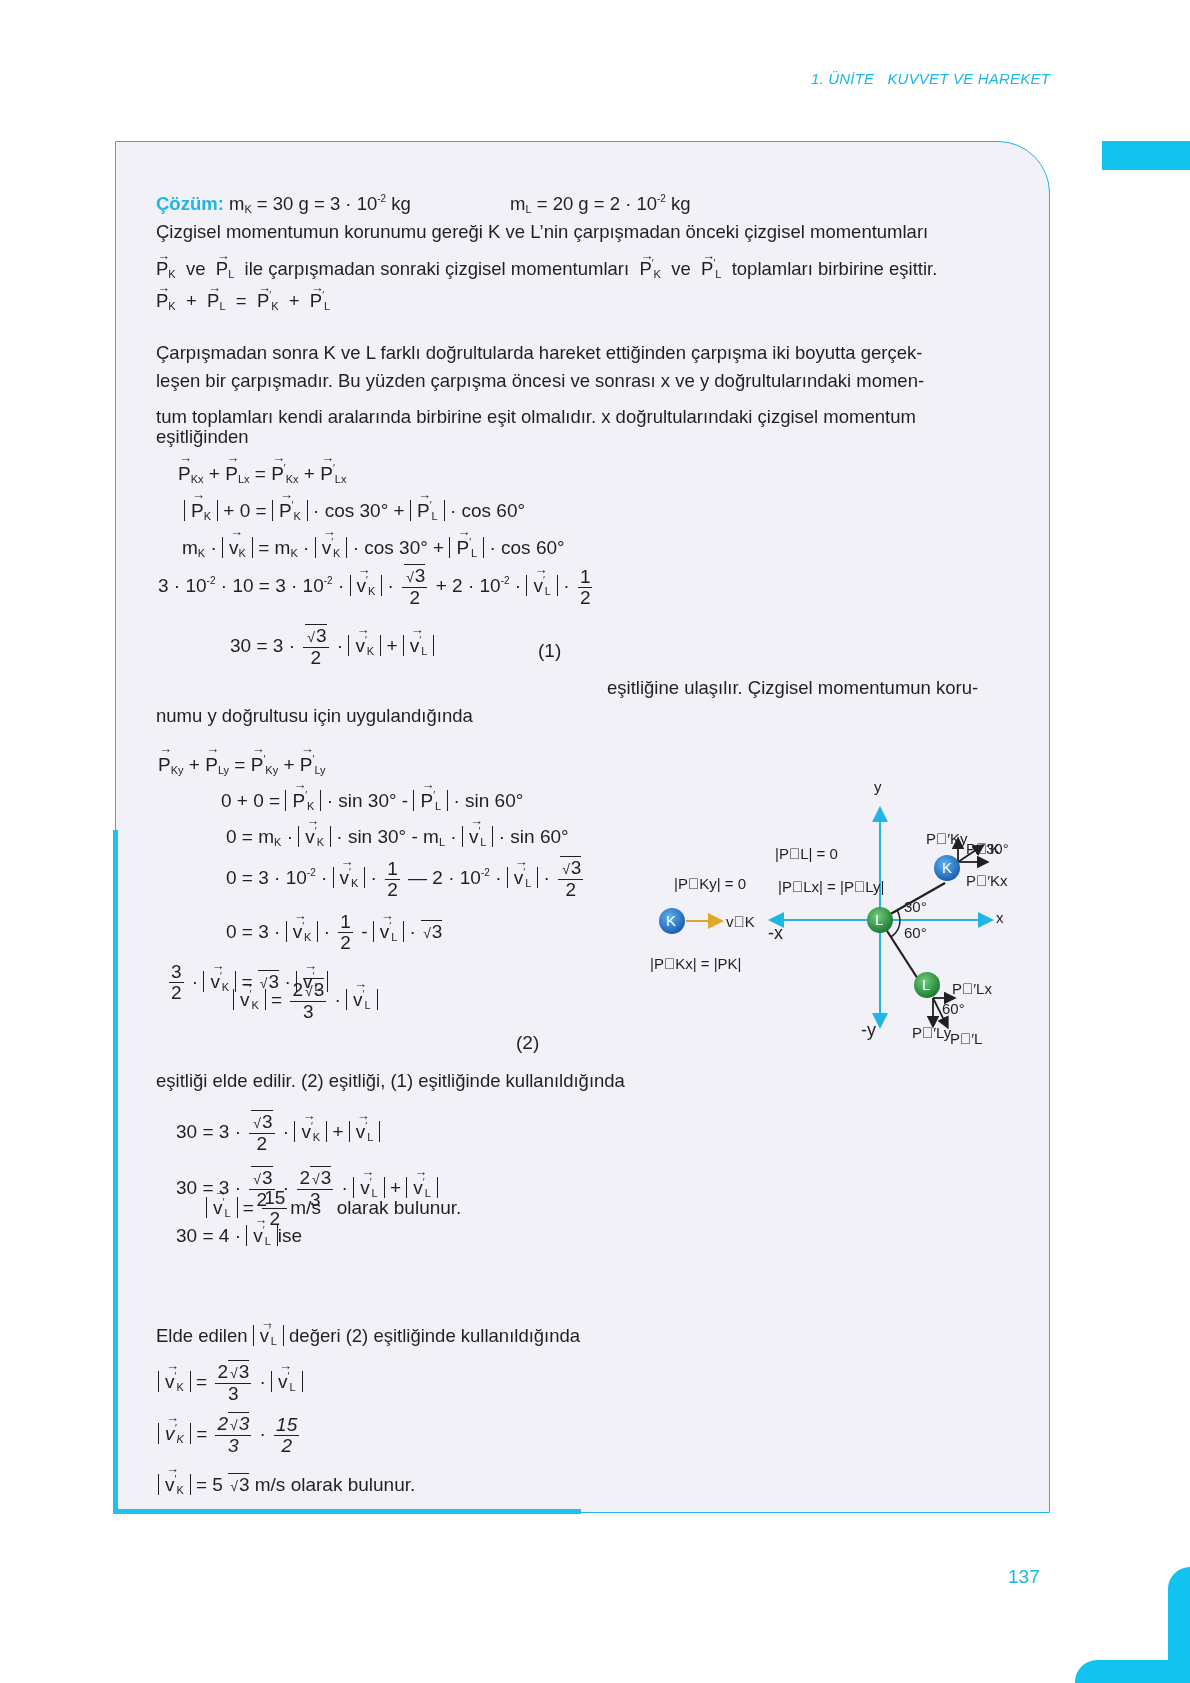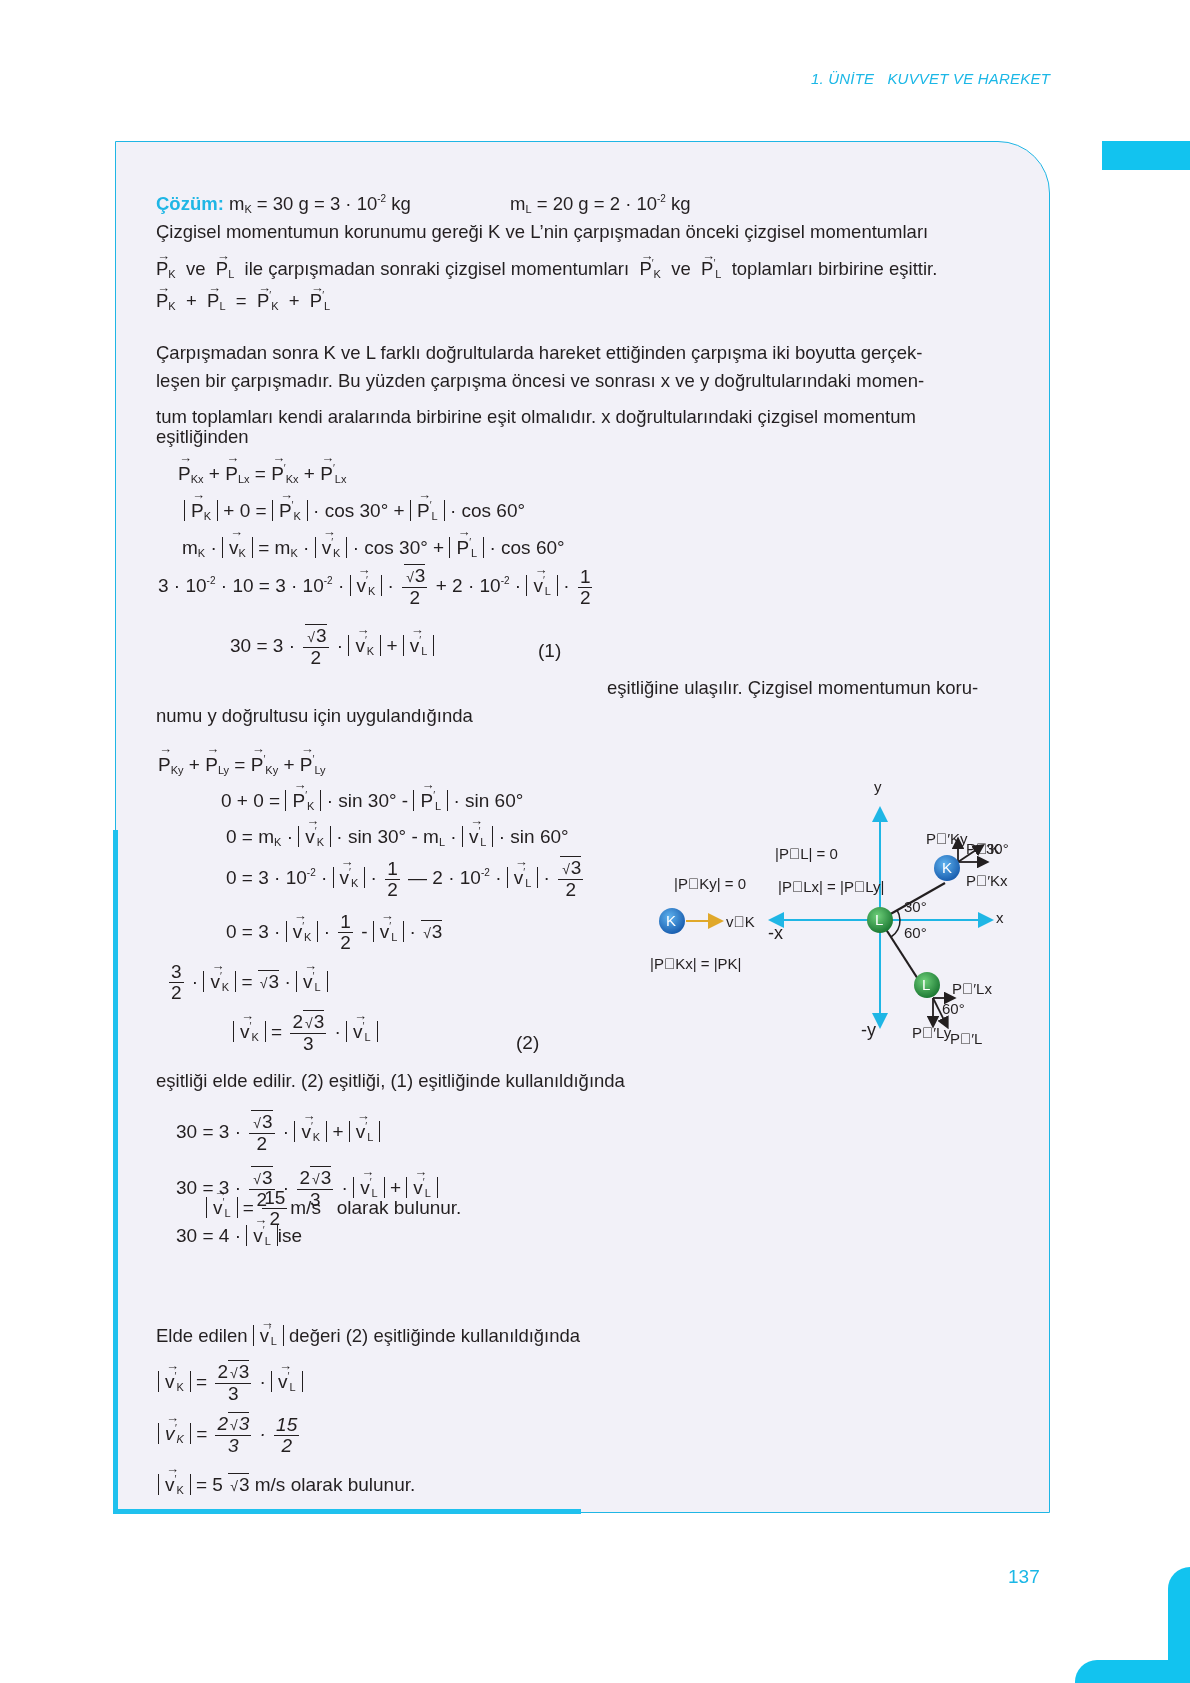--- a/index.html
+++ b/index.html
@@ -115,21 +115,21 @@
       <span class="num">1</span>
       <span>2</span>
     </span> - <span class="abs"><span class="vec">v</span><span class="sup">′</span><span class="sub">L</span></span> · <span class="sqrt">3</span>
 </div>
 <div class="m" style="left:166px;top:962px;">
   <span class="frac">
       <span class="num">3</span>
       <span>2</span>
     </span> · <span class="abs"><span class="vec">v</span><span class="sup">′</span><span class="sub">K</span></span> = <span class="sqrt">3</span> · <span class="abs"><span class="vec">v</span><span class="sup">′</span><span class="sub">L</span></span>
 </div>
-<div class="m" style="left:196px;top:1012px;padding-left:37px;">
+<div class="m" style="left:196px;top:980px;padding-left:37px;">
   <span class="abs"><span class="vec">v</span><span class="sup">′</span><span class="sub">K</span></span> = <span class="frac">
       <span class="num">2<span class="sqrt">3</span></span>
       <span>3</span>
     </span> · <span class="abs"><span class="vec">v</span><span class="sup">′</span><span class="sub">L</span></span>
 </div>
 <div class="m" style="left:516px;top:1032px;">(2)</div>
 
 <div class="t" style="left:156px;top:1070px;">eşitliği elde edilir. (2) eşitliği, (1) eşitliğinde kullanıldığında</div>
 
 <div class="m" style="left:176px;top:1112px;">

